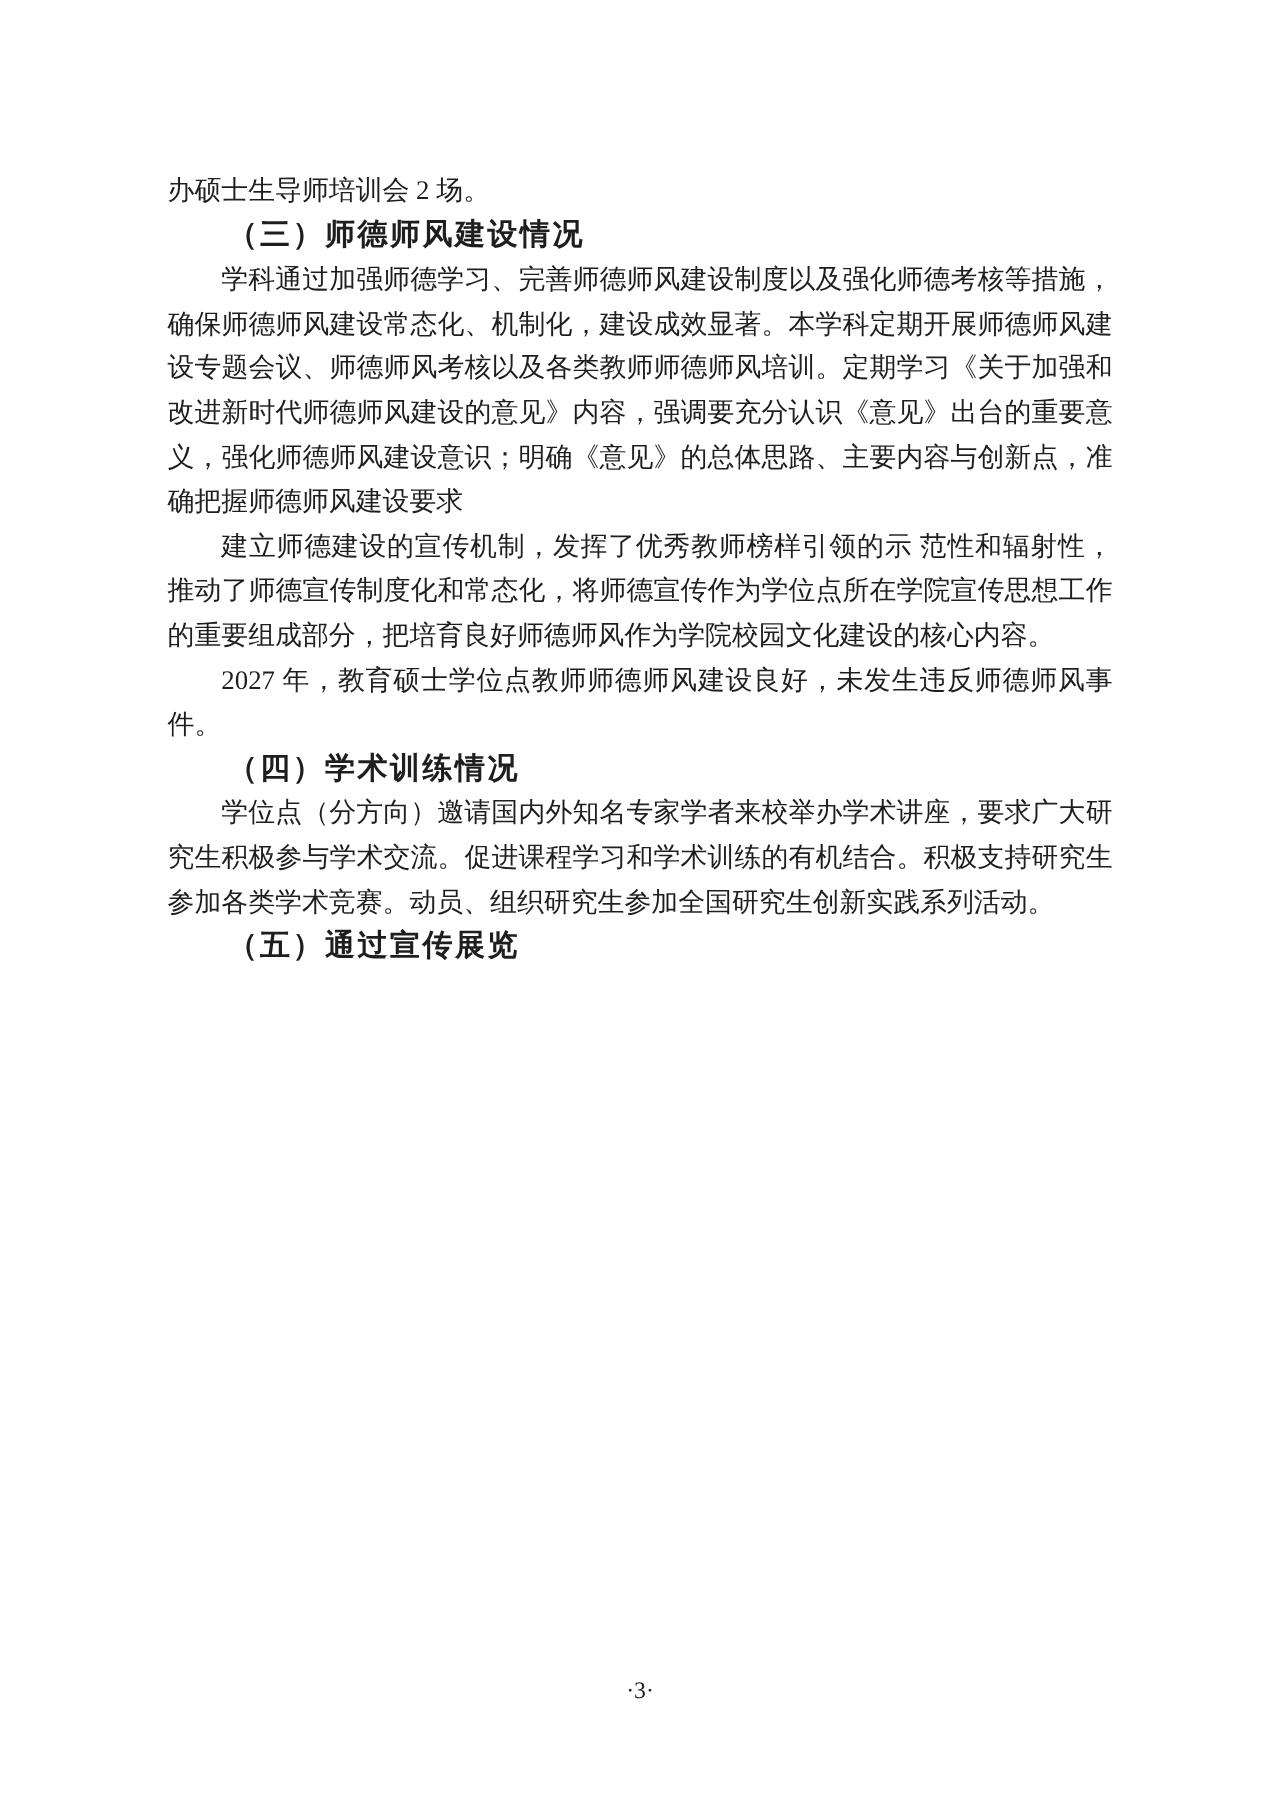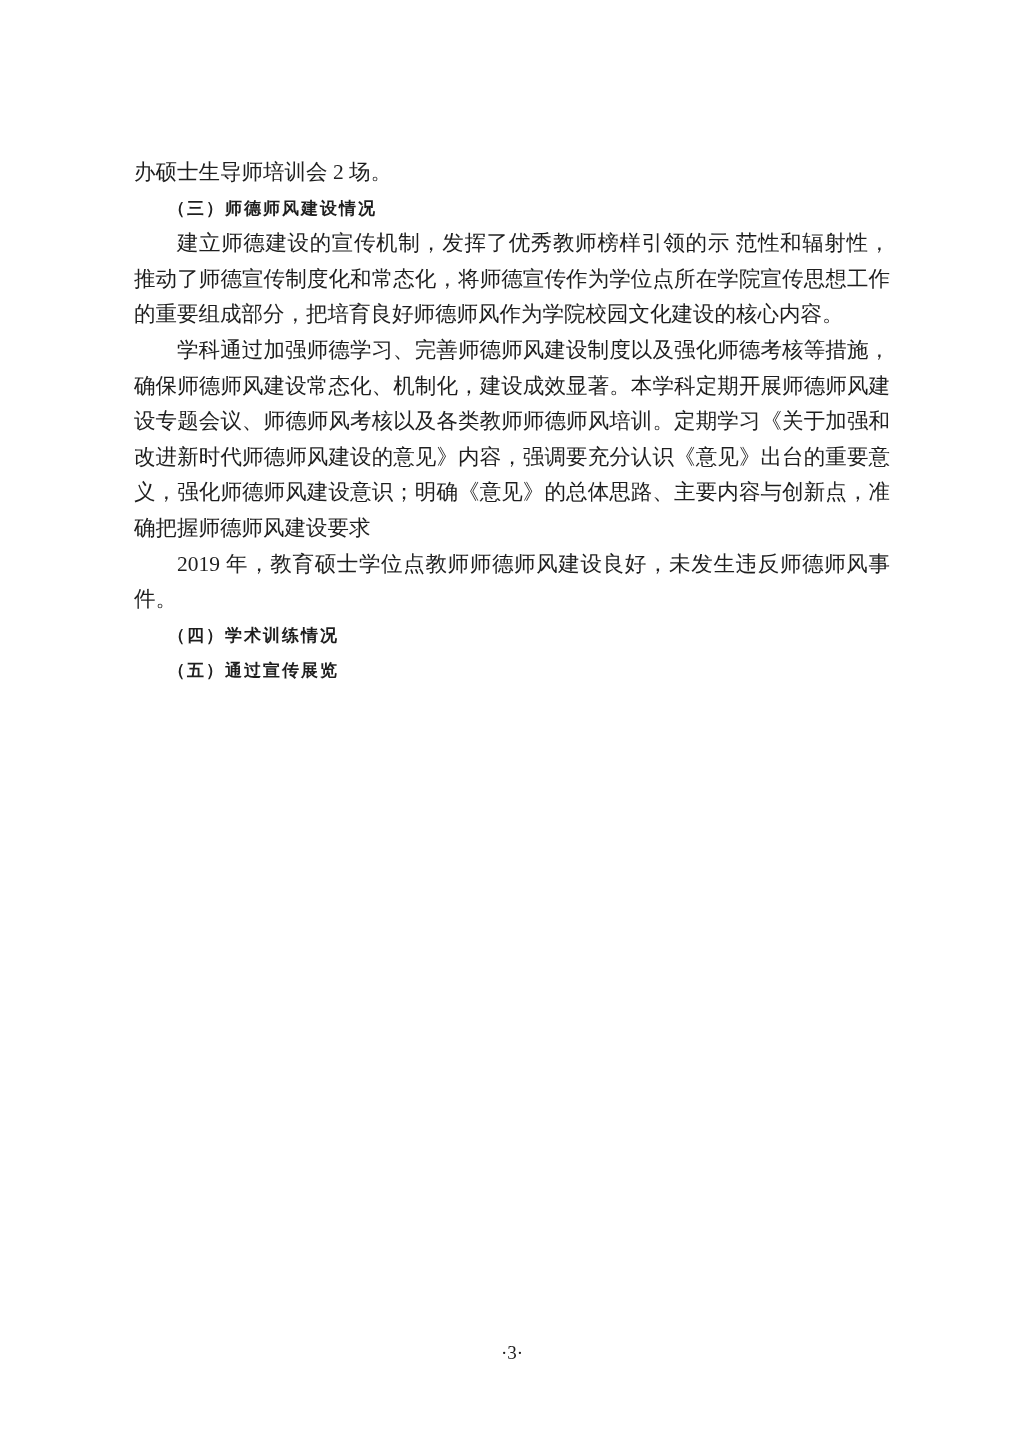--- a/index.html
+++ b/index.html
@@ -18,33 +18,32 @@
   }
   .content {
     position: absolute;
     left: 134px;
     top: 135px;
     width: 756px;
     font-size: 21.5px;
     line-height: 35.6px;
     text-align: justify;
     text-justify: inter-ideograph;
-    margin-top: 20px;
   }
   .para {
     margin: 0;
     text-indent: 2em;
   }
   .para-flush {
     margin: 0;
     text-indent: 0;
   }
   .heading {
     margin: 0;
-    font-size: 17px;
+    font-size: 24px;
     font-weight: bold;
     text-indent: 2em;
     letter-spacing: 2px;
     line-height: 35.6px;
   }
   .footer {
     position: absolute;
     top: 1341px;
     left: 0;
     width: 100%;
@@ -58,29 +57,30 @@
 <body>
 
 <div class="page">
   <div class="content">
 
     <p class="para-flush">办硕士生导师培训会 2 场。</p>
 
     <h3 class="heading">（三）师德师风建设情况</h3>
 
 
+    <p class="para">学科通过加强师德学习、完善师德师风建设制度以及强化师德考核等措施，确保师德师风建设常态化、机制化，建设成效显著。本学科定期开展师德师风建设专题会议、师德师风考核以及各类教师师德师风培训。定期学习《关于加强和改进新时代师德师风建设的意见》内容，强调要充分认识《意见》出台的重要意义，强化师德师风建设意识；明确《意见》的总体思路、主要内容与创新点，准确把握师德师风建设要求</p>
+
     <p class="para">建立师德建设的宣传机制，发挥了优秀教师榜样引领的示 范性和辐射性，推动了师德宣传制度化和常态化，将师德宣传作为学位点所在学院宣传思想工作的重要组成部分，把培育良好师德师风作为学院校园文化建设的核心内容。</p>
 
-    <p class="para">学科通过加强师德学习、完善师德师风建设制度以及强化师德考核等措施，确保师德师风建设常态化、机制化，建设成效显著。本学科定期开展师德师风建设专题会议、师德师风考核以及各类教师师德师风培训。定期学习《关于加强和改进新时代师德师风建设的意见》内容，强调要充分认识《意见》出台的重要意义，强化师德师风建设意识；明确《意见》的总体思路、主要内容与创新点，准确把握师德师风建设要求</p>
-
-    <p class="para">2019 年，教育硕士学位点教师师德师风建设良好，未发生违反师德师风事件。</p>
+    <p class="para">2027 年，教育硕士学位点教师师德师风建设良好，未发生违反师德师风事件。</p>
 
     <h3 class="heading">（四）学术训练情况</h3>
 
 
+    <p class="para">学位点（分方向）邀请国内外知名专家学者来校举办学术讲座，要求广大研究生积极参与学术交流。促进课程学习和学术训练的有机结合。积极支持研究生参加各类学术竞赛。动员、组织研究生参加全国研究生创新实践系列活动。</p>
 
     <h3 class="heading">（五）通过宣传展览</h3>
 
 
   </div>
 
   <div class="footer">·3·</div>
 </div>
 
 </body></html>

